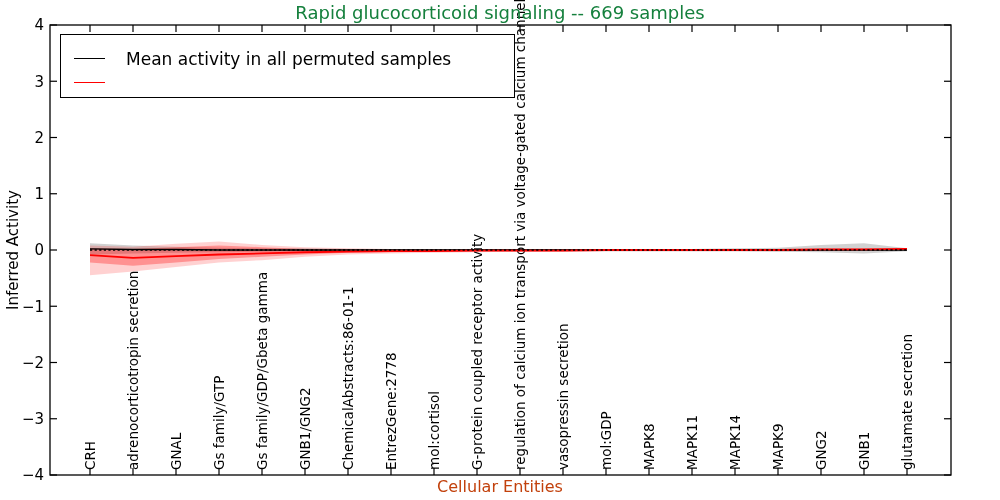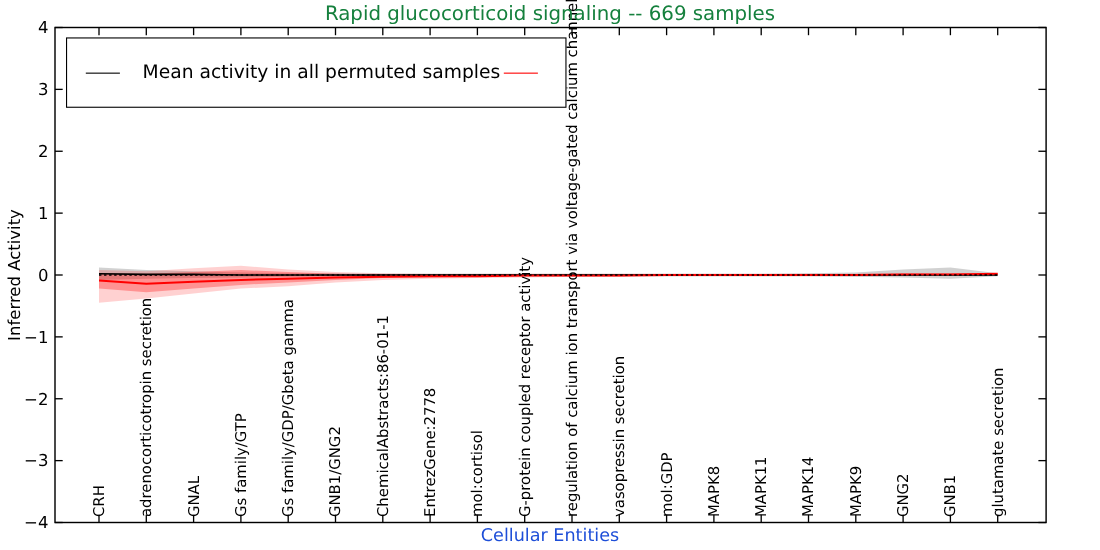--- a/index.html
+++ b/index.html
@@ -12,26 +12,26 @@
     position:absolute;top:2px;left:0;width:100%;text-align:center;
     font-size:18px;line-height:22px;color:#15803d;
   }
   .ylabel{
     position:absolute;left:4px;top:250px;white-space:nowrap;
     transform-origin:0 0;transform:rotate(-90deg) translateX(-50%);
     font-size:15px;color:#000;
   }
   .xlabel{
     position:absolute;top:477px;left:0;width:100%;text-align:center;
-    font-size:16px;color:#1d4ed8;
+    font-size:16px;color:#c2410c;
   }
   .legend{
     position:absolute;left:60px;top:34px;width:455px;height:64px;
     border:1.8px solid #000;background:#fff;box-sizing:border-box;
-    display:flex;flex-direction:row;justify-content:space-evenly;
+    display:flex;flex-direction:column;justify-content:space-evenly;
     padding-left:13px;
   }
   .legend-row{display:flex;align-items:center;}
   .legend-line{display:inline-block;width:31px;height:0;border-top:1.8px solid #000;margin-right:21px;flex:0 0 auto;}
   .legend-label{font-size:17px;white-space:nowrap;}
 </style>
 </head>
 <body>
 
 <div class="figure">

